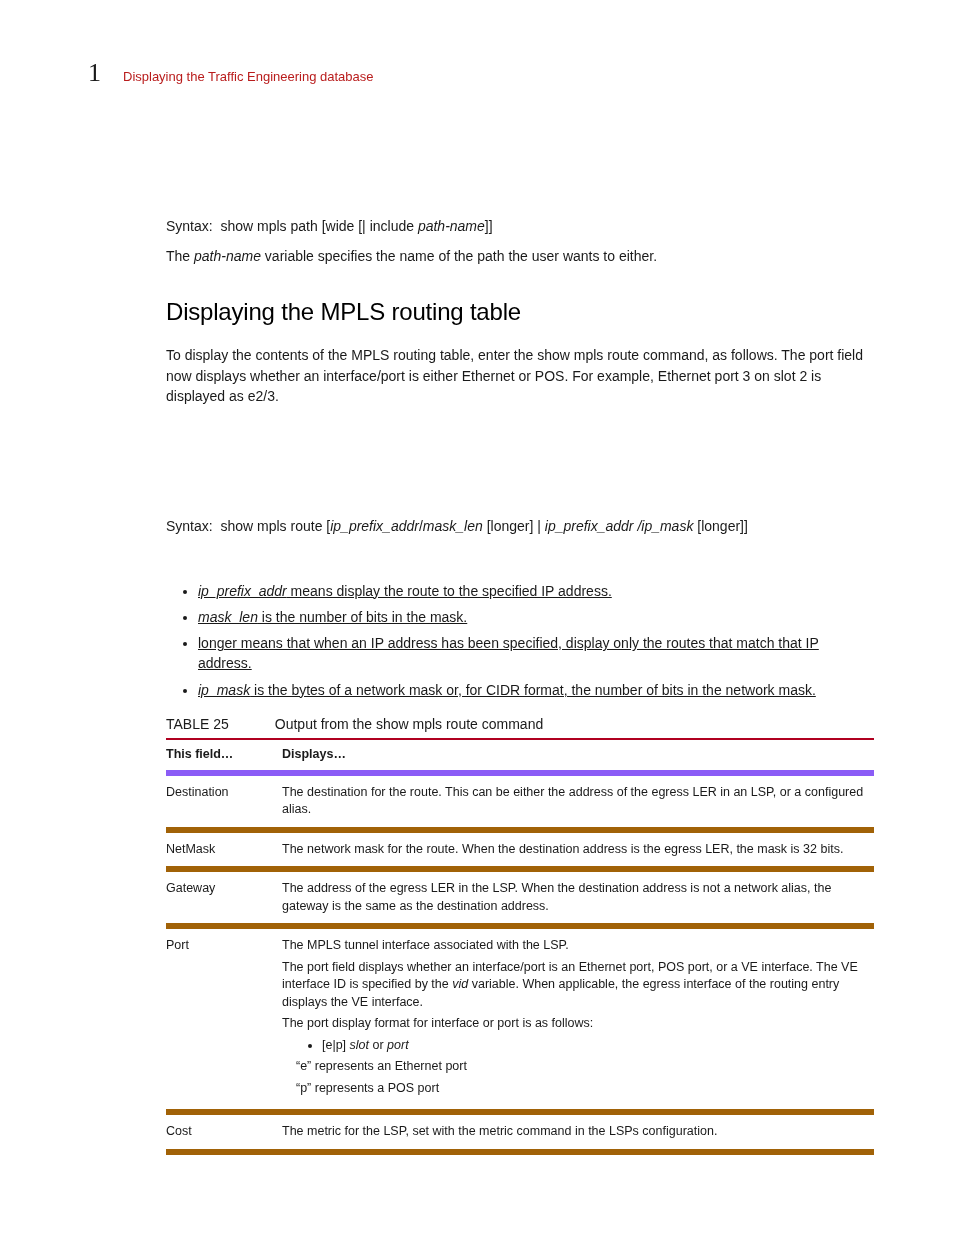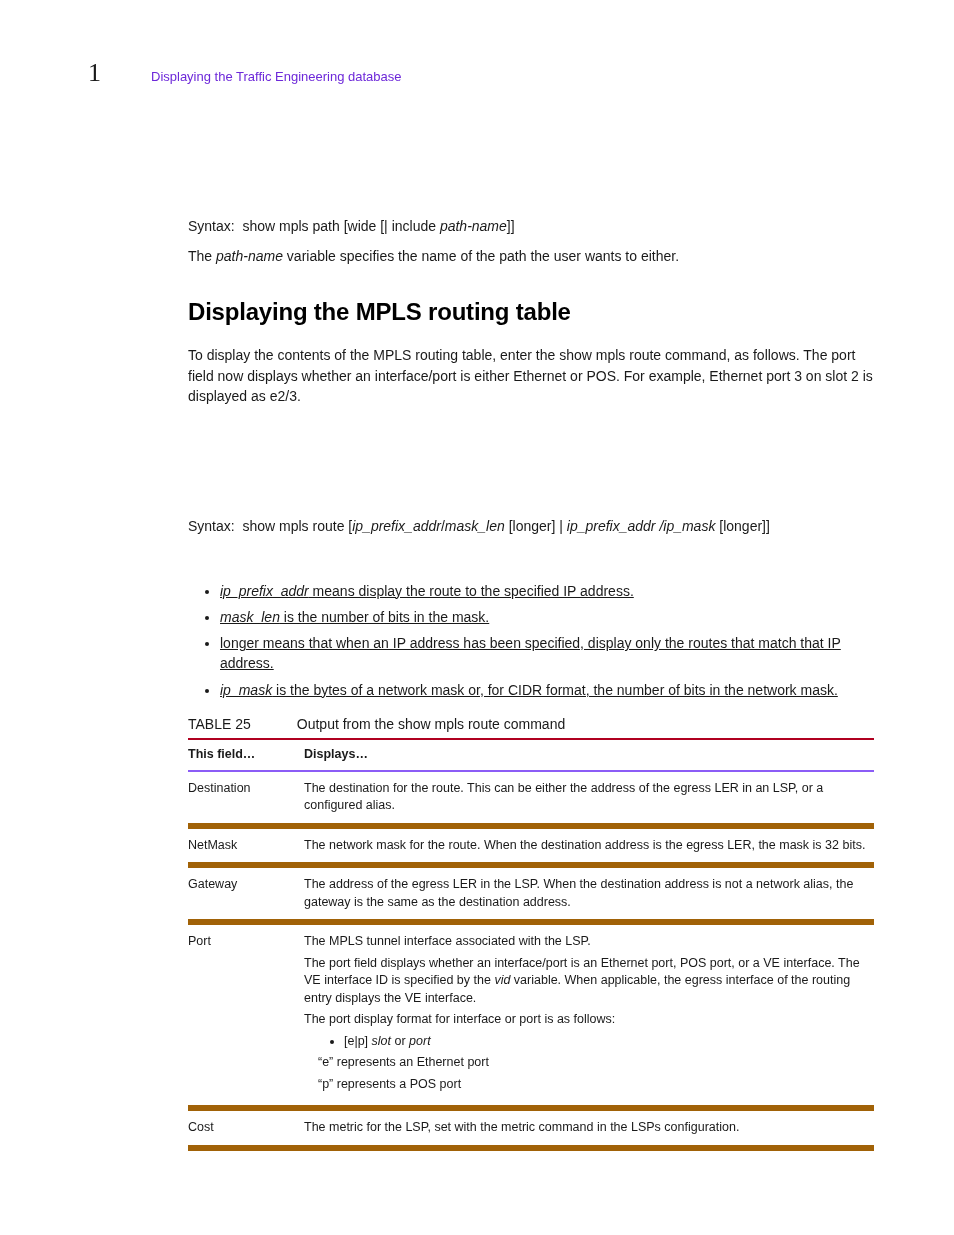--- a/index.html
+++ b/index.html
@@ -20,35 +20,34 @@
     gap: 22px;
     margin-bottom: 130px;
   }
   .chapnum {
     font-family: Georgia, "Times New Roman", serif;
     font-size: 26px;
     line-height: 1;
   }
   .runtitle {
     font-size: 13px;
-    color: #6d28d9;
-    margin-left: 28px;
+    color: #b91c1c;
   }
   .content {
-    margin-left: 100px;  
+    margin-left: 78px;  
     margin-right: 20px;
     font-size: 14px;
     line-height: 1.45;
   }
   .para { margin: 0 0 14px 0; }
   .syntax-line { margin: 0 0 10px 0; }
   .ital { font-style: italic; }
   h2.section {
     font-family: Arial, Helvetica, sans-serif;
-    font-weight: 700;
+    font-weight: 400;
     font-size: 24px;
     margin: 28px 0 16px 0;
     letter-spacing: -0.2px;
     color: #000;
   }
   .gap-large { height: 96px; }
   ul.bullets {
     list-style: disc;
     padding-left: 32px;
     margin: 4px 0 14px 0;
@@ -64,21 +63,21 @@
     border-collapse: collapse;
     font-size: 12.5px;
     line-height: 1.4;
   }
   table.fields thead tr { }
   table.fields th {
     text-align: left;
     font-weight: 700;
     padding: 6px 6px 6px 0;
     border-top: 2px solid #b00020;
-    border-bottom: 2px solid #8b5cf6;
+    border-bottom: 6px solid #8b5cf6;
     vertical-align: top;
   }
   table.fields td {
     text-align: left;
     padding: 8px 6px 8px 0;
     border-bottom: 6px solid #a16207;
     vertical-align: top;
   }
   table.fields th:first-child,
   table.fields td:first-child { width: 110px; }

